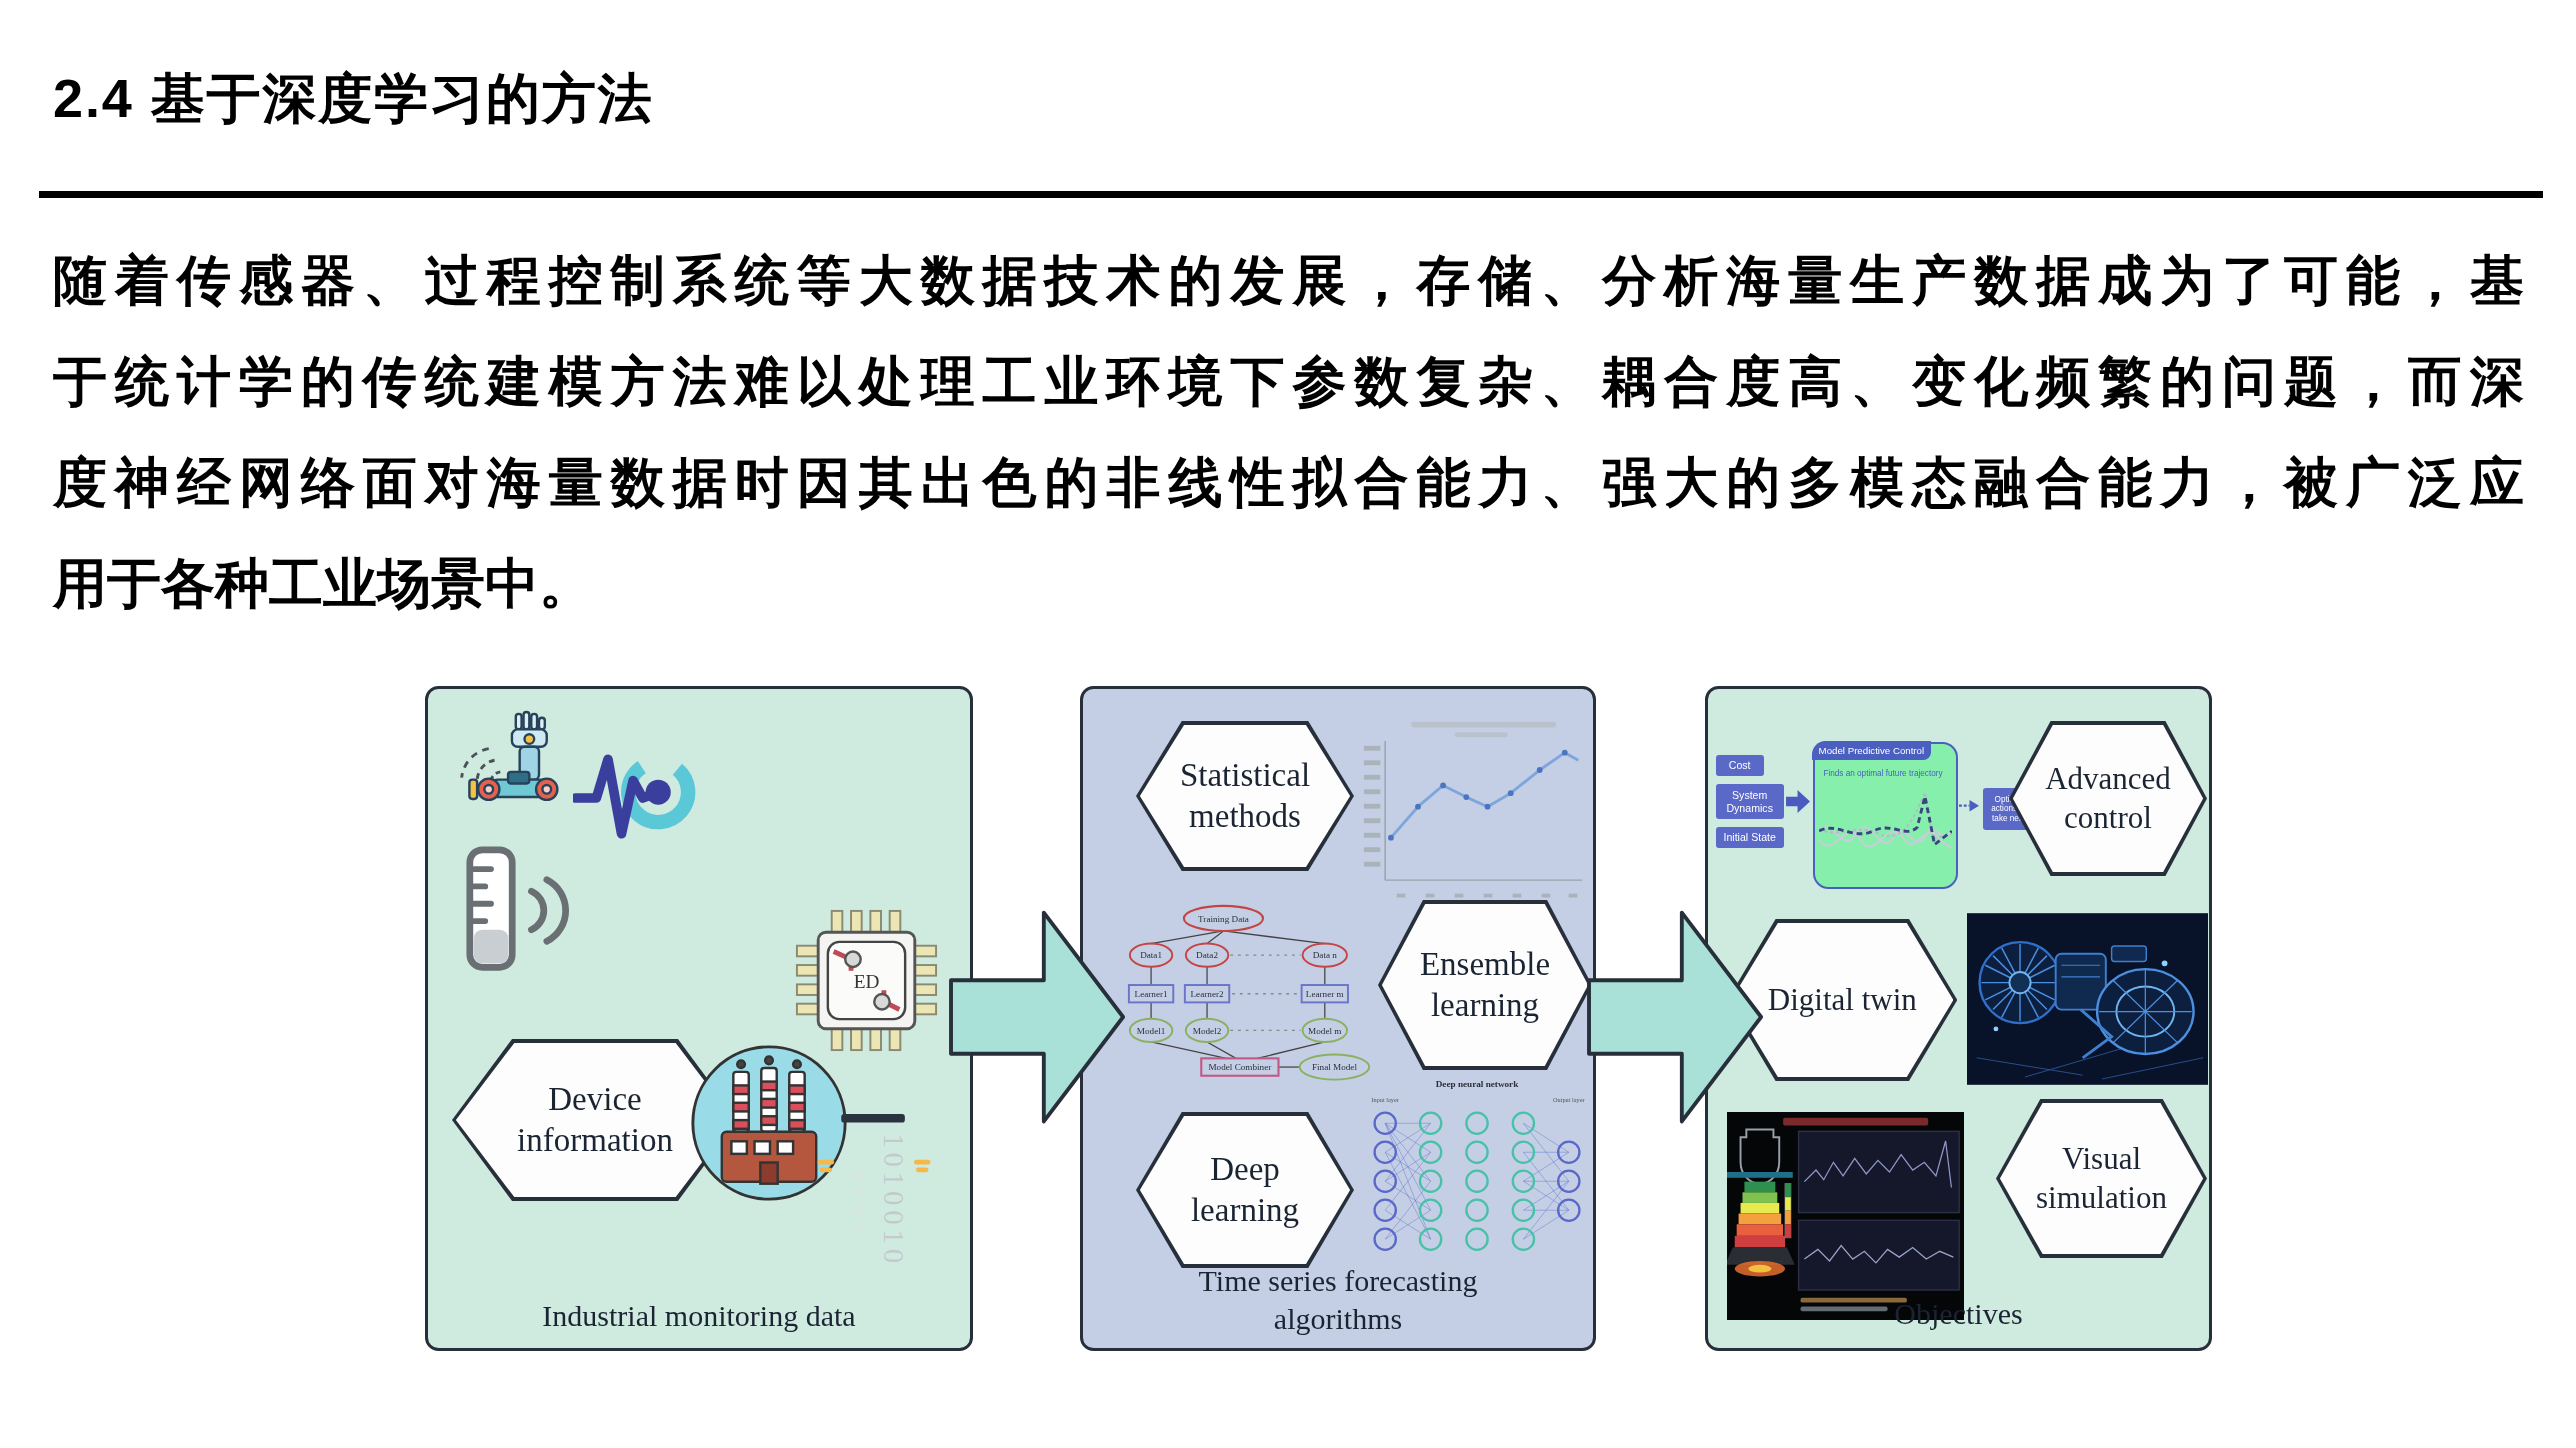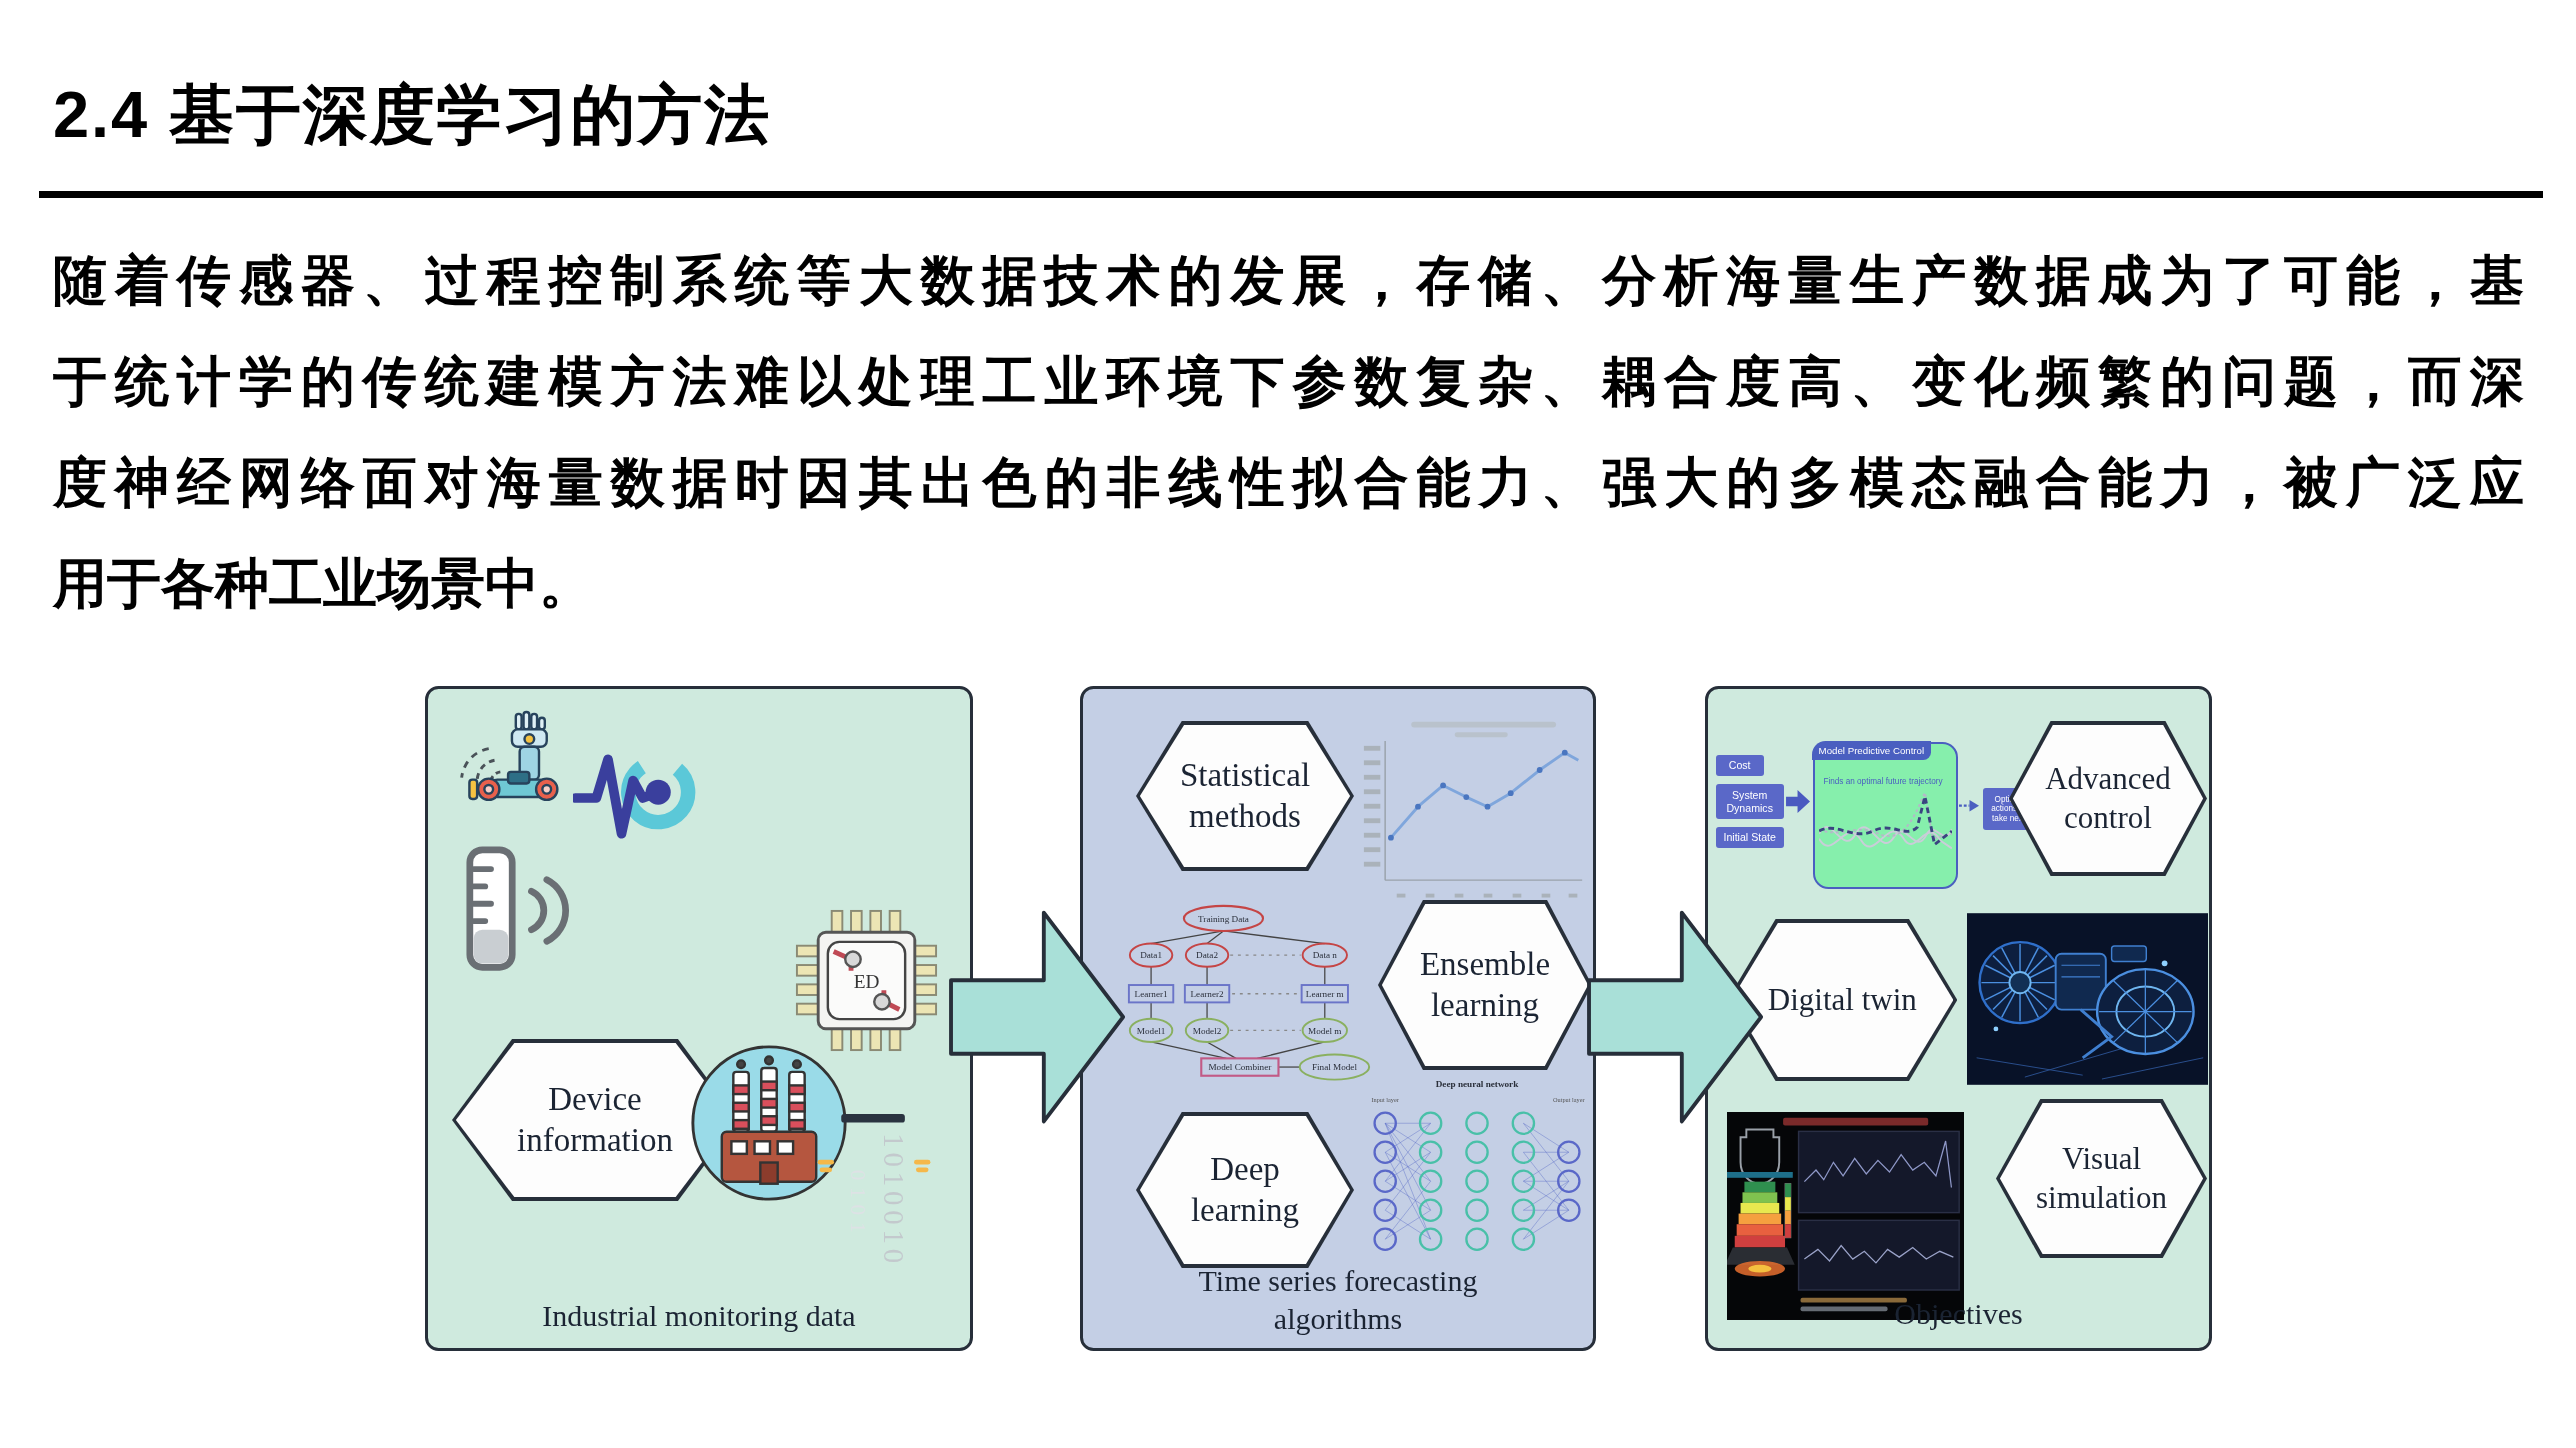--- a/index.html
+++ b/index.html
@@ -1,19 +1,19 @@
 <!DOCTYPE html>
 <html><head>
 <meta charset="utf-8">
 <style>
   html,body{margin:0;padding:0;background:#ffffff;}
   body{width:2576px;height:1449px;position:relative;overflow:hidden;
        font-family:"Liberation Sans",sans-serif;color:#000;}
   
-  .page-title{position:absolute;left:53px;top:27px;font-size:65px;font-weight:bold;
+  .page-title{position:absolute;left:53px;top:27px;font-size:54px;font-weight:bold;
               letter-spacing:1.9px;color:#000;white-space:nowrap;}
   .title-rule{position:absolute;left:39px;top:191px;width:2504px;height:6.8px;background:#000;}
   .intro{position:absolute;left:53px;top:230px;width:2471px;font-size:54px;font-weight:bold;
          color:#000;}
   .intro .pline{height:101px;line-height:101px;white-space:nowrap;}
   .intro .fill{text-align:justify;text-align-last:justify;}
   .intro .last{text-align:left;}
   
   .figure{position:absolute;left:0;top:0;width:2576px;height:1449px;}
   .panel{position:absolute;top:686px;height:665px;border:3.9px solid #272f3a;border-radius:13.5px;
@@ -34,21 +34,21 @@
   
   .abs{position:absolute;}
   
   .mpc-box{position:absolute;background:#5a68c8;color:#fff;font-size:10.6px;line-height:1.15;
            display:flex;align-items:center;justify-content:center;text-align:center;
            border-radius:2.9px;padding:1.9px;box-sizing:border-box;}
   .mpc-main{position:absolute;left:97px;top:9.7px;width:145px;height:147px;background:#86efac;
             border:2.9px solid #4a5fc0;border-radius:15.5px;box-sizing:border-box;}
   .mpc-header{position:absolute;left:-2.9px;top:-2.9px;background:#4a5fc0;color:#fff;font-size:9.7px;
               padding:3.9px 6.8px;border-radius:13.5px 0 7.7px 0;white-space:nowrap;}
-  .mpc-sub{position:absolute;left:8.7px;top:25px;font-size:8.2px;color:#4a5fc0;white-space:nowrap;margin-top:8px;}
+  .mpc-sub{position:absolute;left:8.7px;top:25px;font-size:8.2px;color:#4a5fc0;white-space:nowrap;}
   svg text{font-family:"Liberation Serif",serif;}
 </style>
 </head>
 <body>
 
 <h1 class="page-title">2.4 基于深度学习的方法</h1>
 <div class="title-rule"></div>
 
 <div class="intro">
   <div class="pline fill">随着传感器、过程控制系统等大数据技术的发展，存储、分析海量生产数据成为了可能，基</div>

